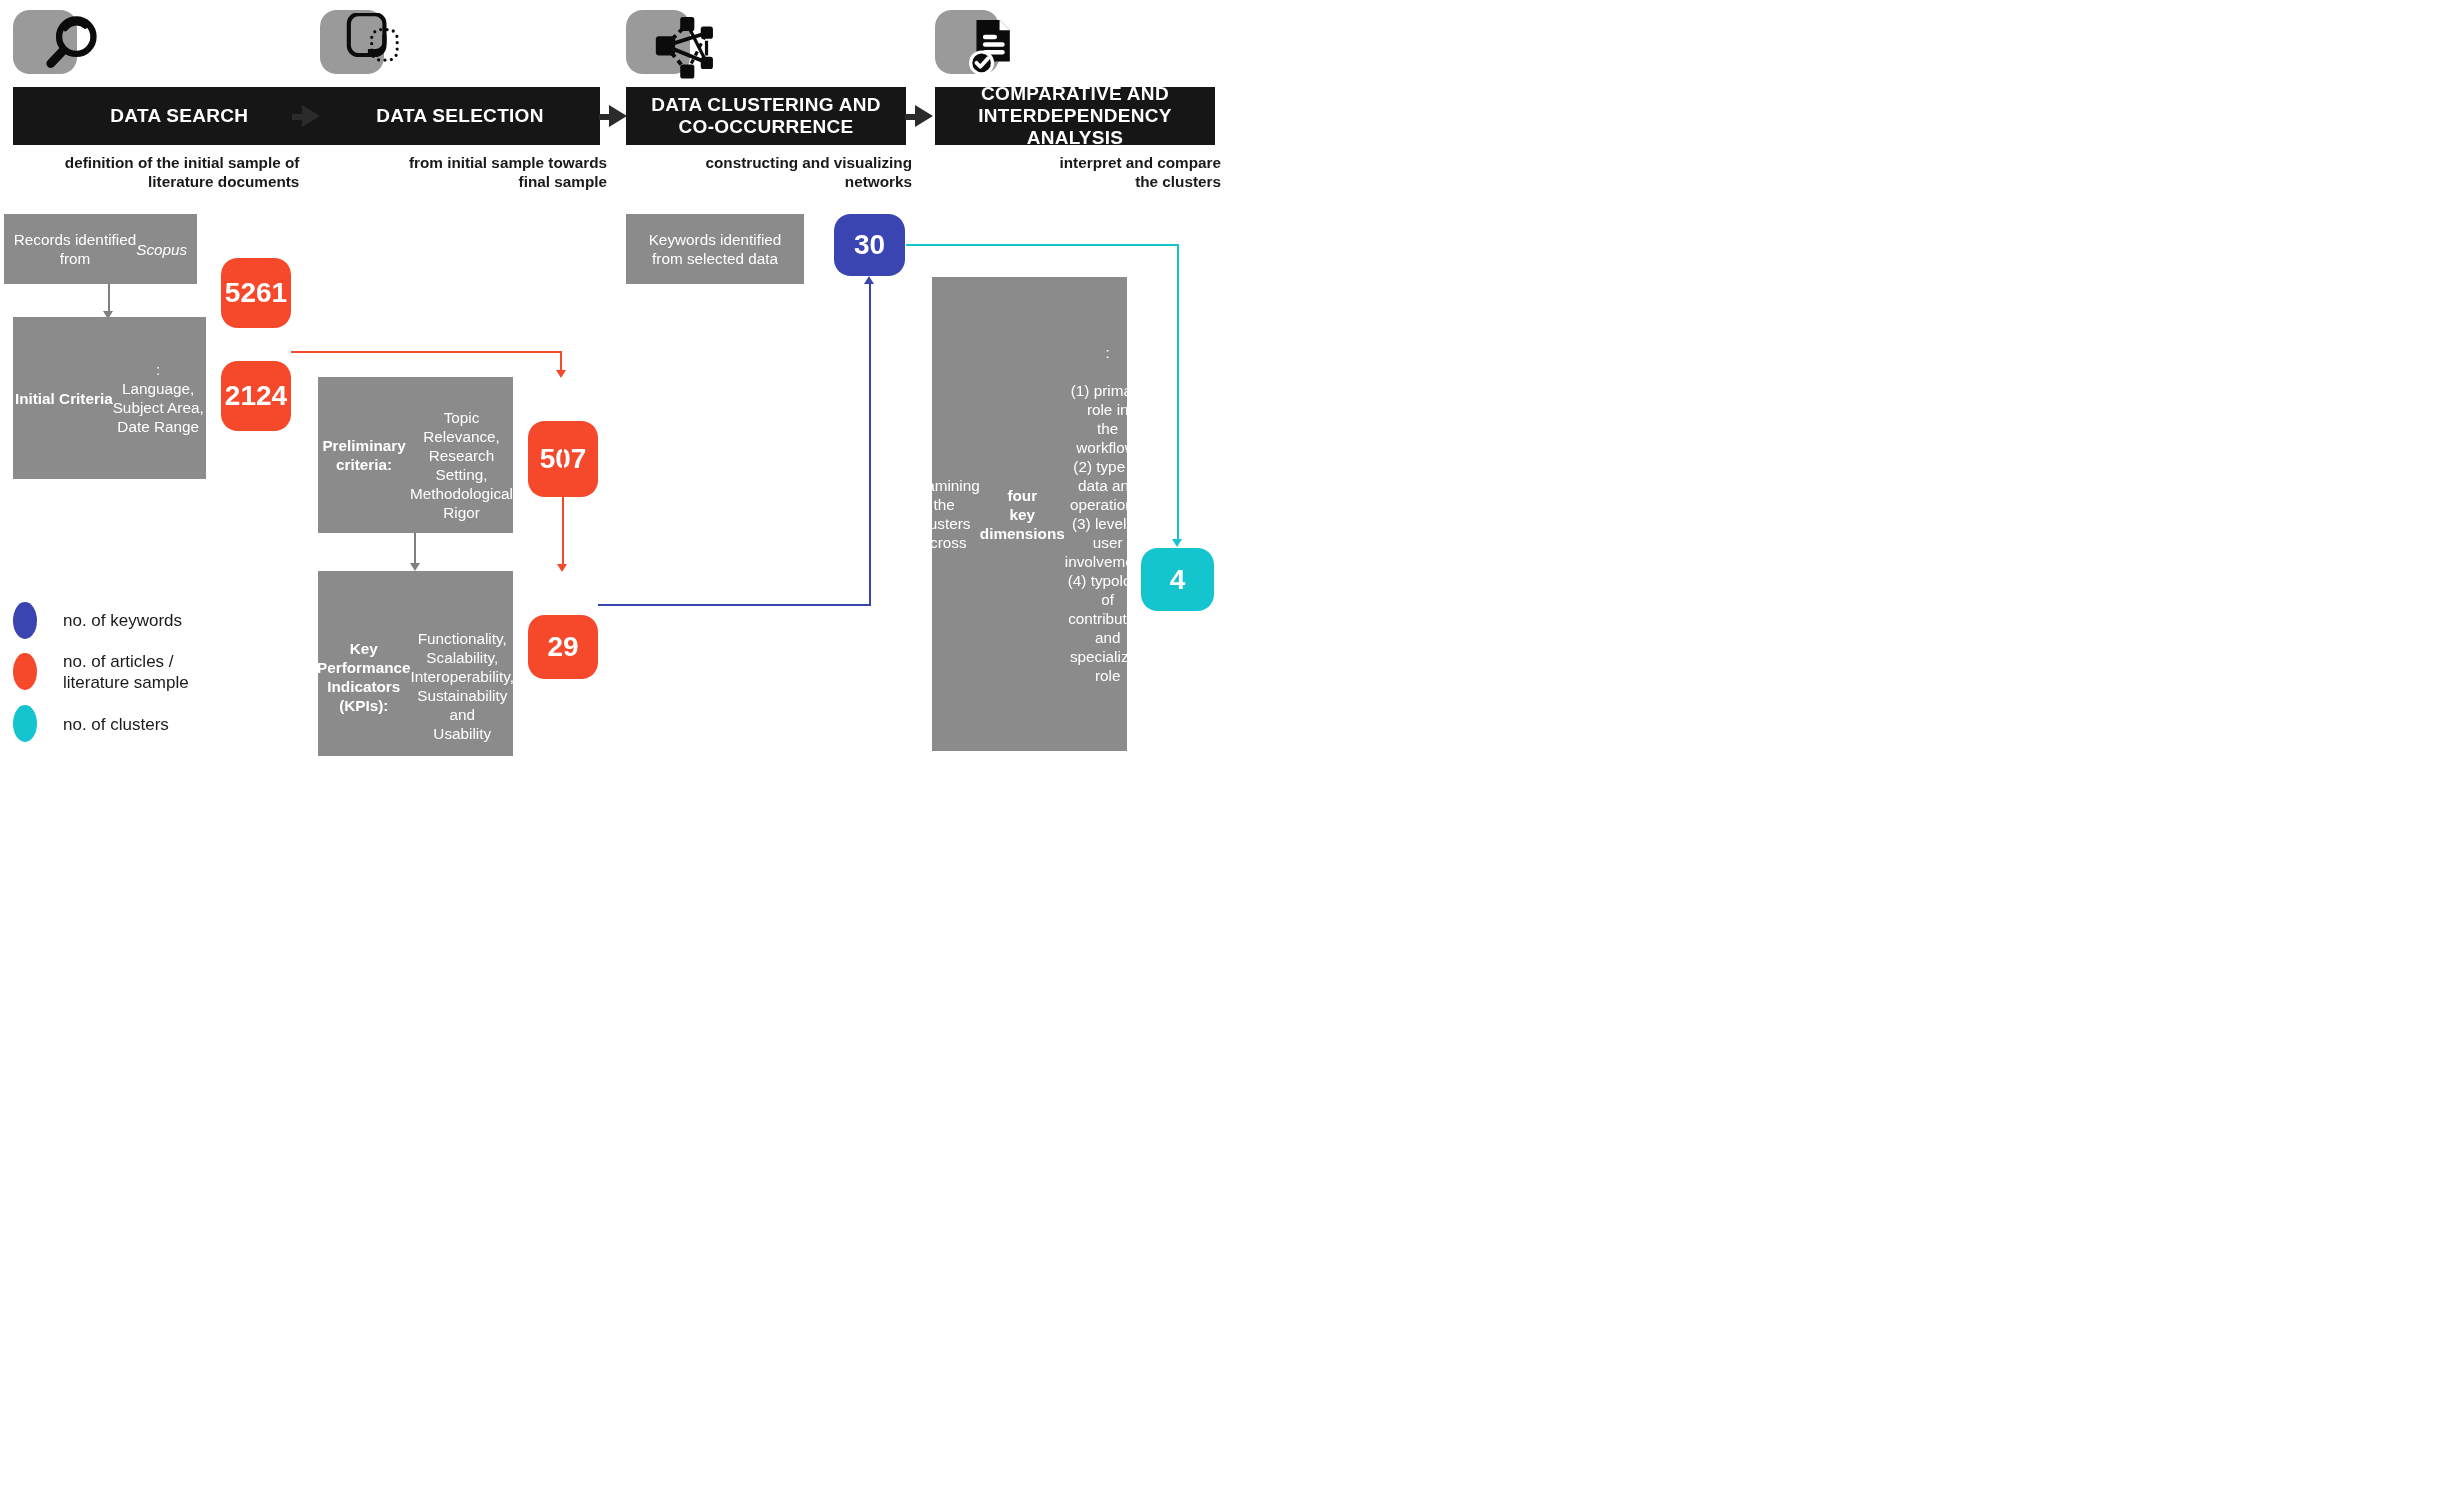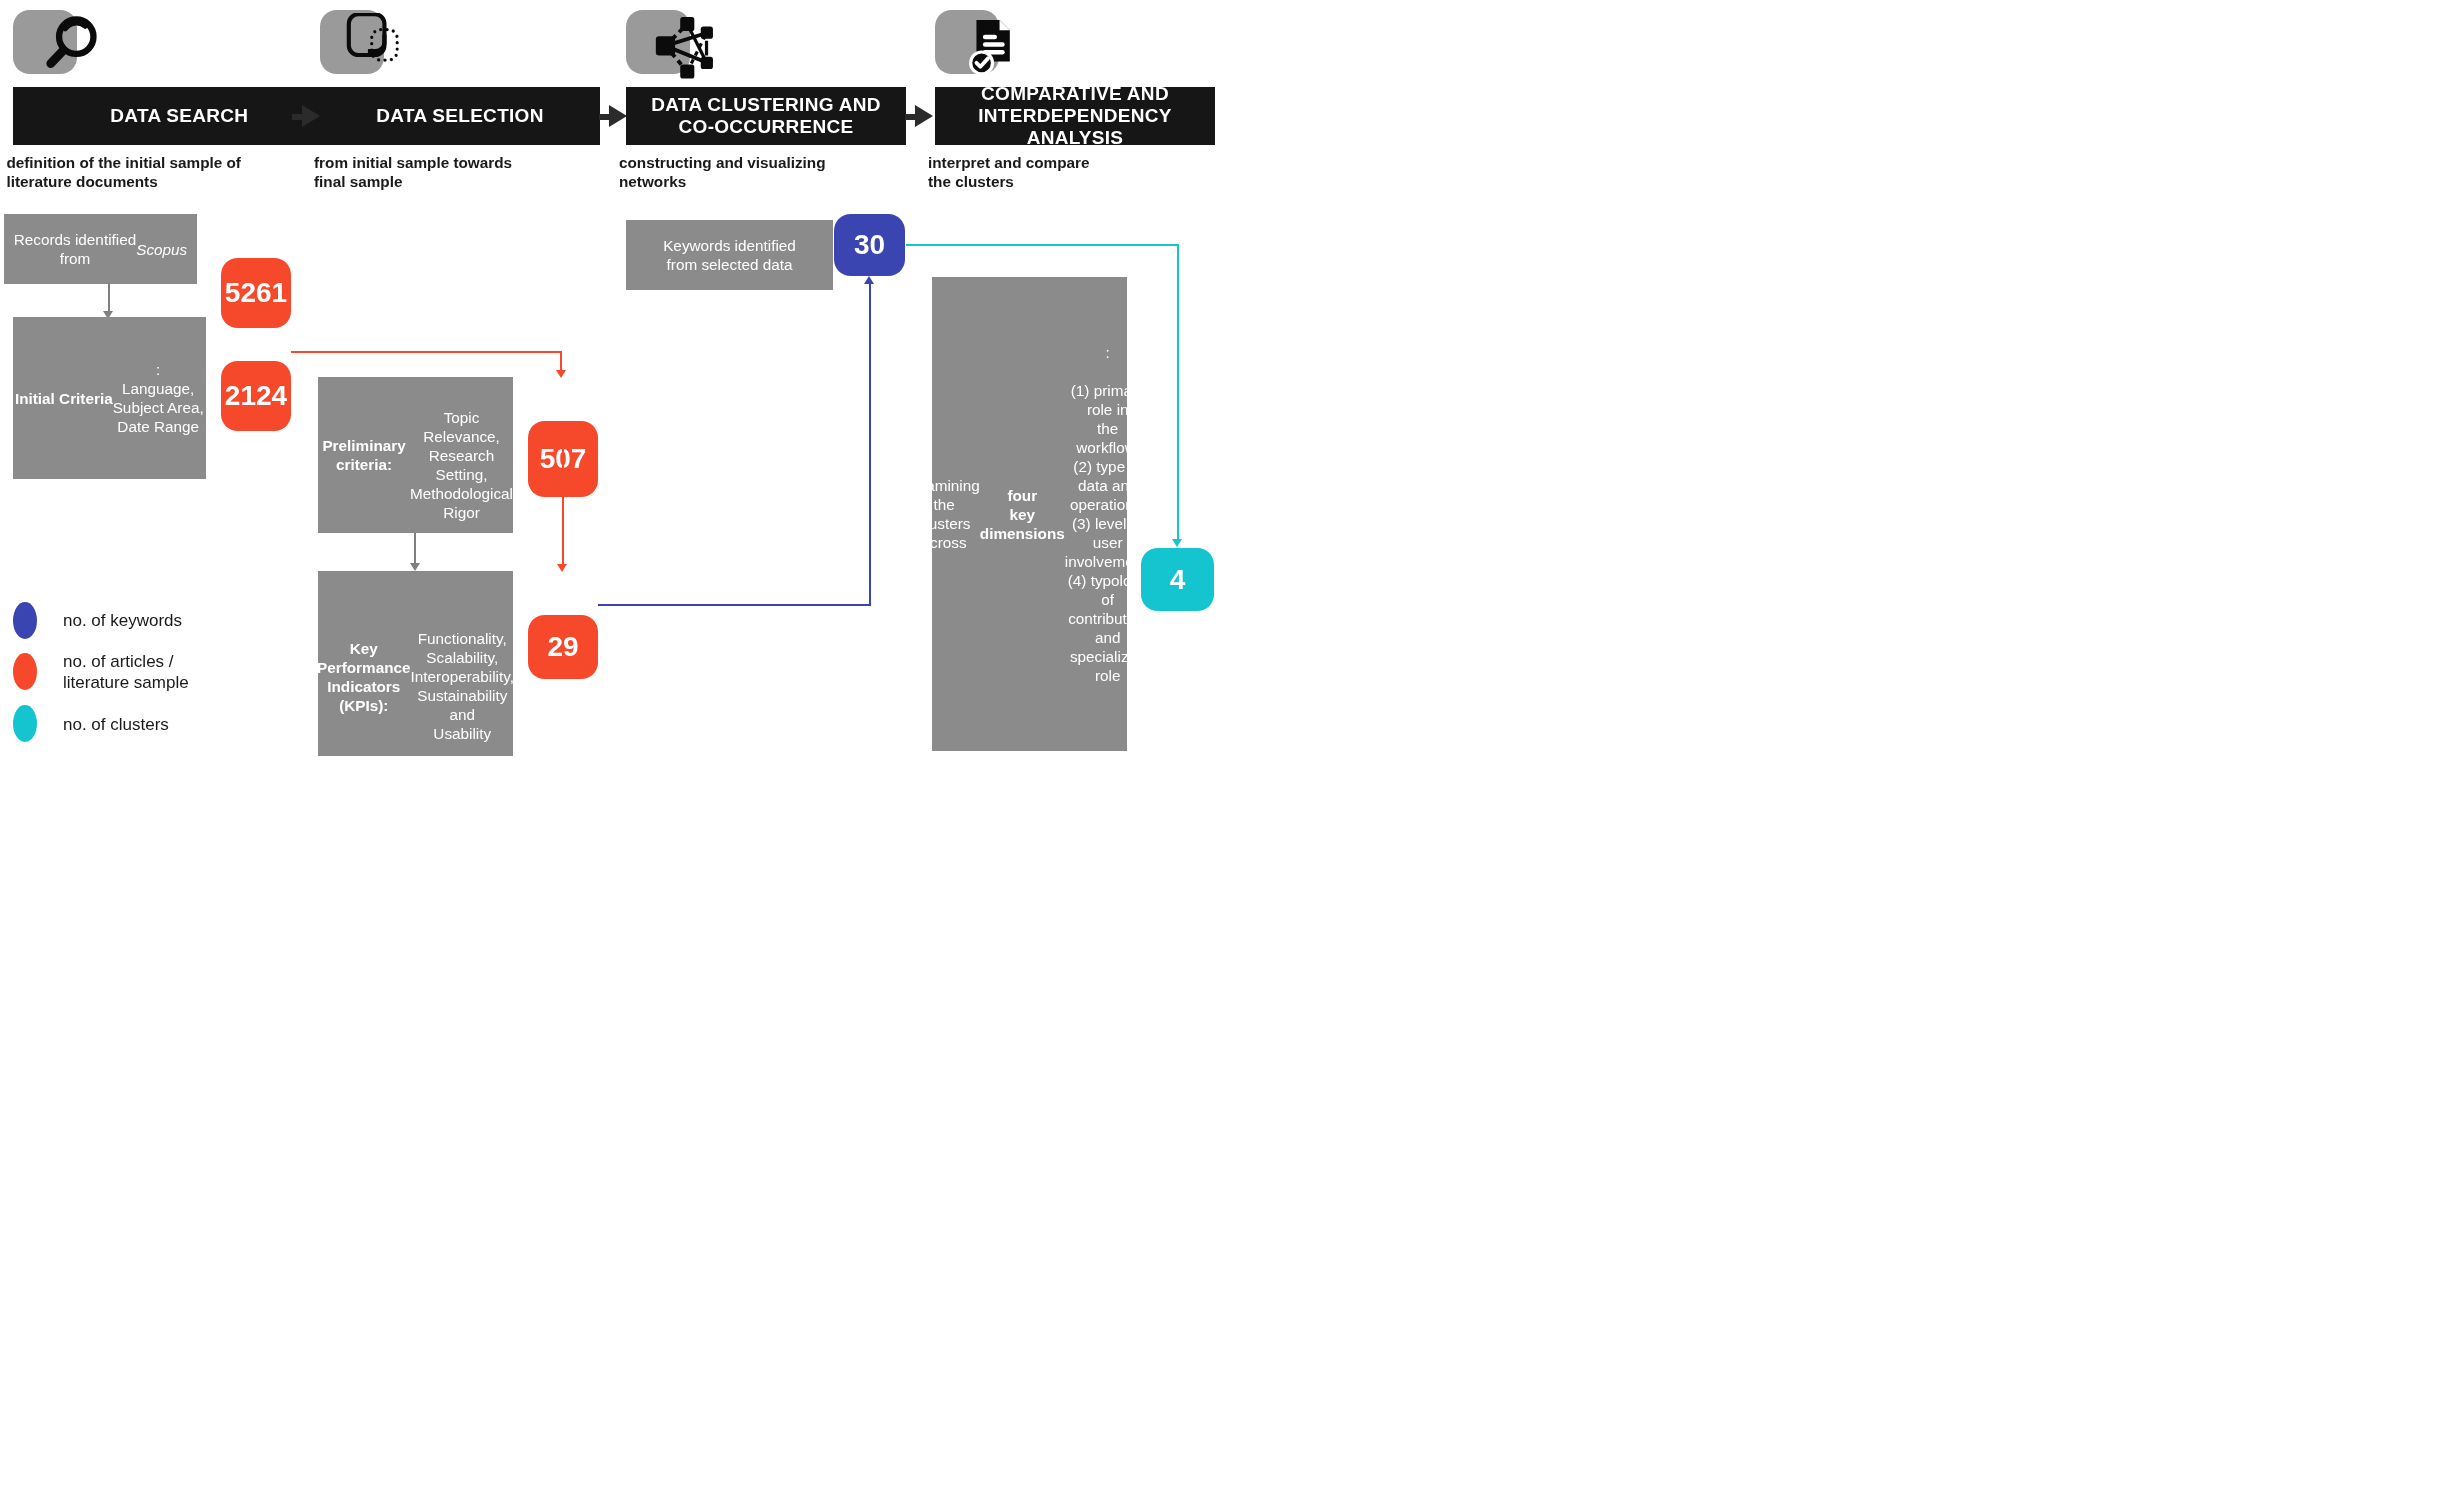--- a/index.html
+++ b/index.html
@@ -4,21 +4,21 @@
 <style>
   html,body{margin:0;padding:0;background:#ffffff;}
   .canvas{position:relative;width:1225px;height:756px;background:#ffffff;overflow:hidden;
           font-family:"Liberation Sans",sans-serif;}
   
   .tile{position:absolute;top:10.2px;width:64px;height:64px;border-radius:16.6px;background:var(--tilegray);}
   .icon{position:absolute;}
   .bar{position:absolute;top:87px;height:58px;background:var(--barblack);display:flex;align-items:center;justify-content:center;}
   .bar span{color:#ffffff;font-weight:700;font-size:19px;line-height:22.3px;letter-spacing:0.3px;white-space:pre-line;text-align:center;}
   .subtitle{position:absolute;top:153px;color:var(--ink);font-weight:700;font-size:15.3px;line-height:19px;
-            text-align:left;white-space:pre-line;}
+            text-align:right;white-space:pre-line;}
   .step-arrow{position:absolute;top:105px;width:28px;height:23px;}
   .step-arrow .stem{position:absolute;left:0;top:9px;width:11px;height:5.7px;background:var(--arrowdark);}
   .step-arrow .head{position:absolute;left:9.6px;top:0;width:0;height:0;
         border-top:11.5px solid transparent;border-bottom:11.5px solid transparent;border-left:18.5px solid var(--arrowdark);}
   
   .gbox{position:absolute;background:var(--boxgray);color:#ffffff;display:flex;align-items:center;justify-content:center;
         text-align:center;font-size:15.3px;line-height:19px;white-space:pre-line;}
   .nbox{position:absolute;border-radius:16.6px;color:#ffffff;display:flex;align-items:center;justify-content:center;
         font-weight:700;font-size:28px;}
   .orange{background:var(--orange);margin-top:44px;} .blue{background:var(--blue);} .cyan{background:var(--cyan);}
@@ -158,21 +158,21 @@
 Scalability,
 Interoperability,
 Sustainability and
 Usability</span></div>
   <div class="nbox orange" style="left:528px;top:571px;width:70px;height:64px">29</div>
 
   <div class="line ln-blue" style="left:598px;top:604px;width:273px;height:1.9px"></div>
   <div class="line ln-blue" style="left:869px;top:282px;width:1.9px;height:324px"></div>
   <div class="ah ah-up-blue" style="left:864px;top:276px"></div>
 
-  <div class="gbox" style="left:626px;top:220px;width:207px;height:70px"><span>Keywords identified
+  <div class="gbox" style="left:626px;top:214px;width:178px;height:70px"><span>Keywords identified
 from selected data</span></div>
   <div class="nbox blue" style="left:834px;top:214px;width:71px;height:62px">30</div>
 
   <div class="line ln-cyan" style="left:906px;top:244px;width:273px;height:1.9px"></div>
   <div class="line ln-cyan" style="left:1177px;top:244px;width:1.9px;height:297px"></div>
   <div class="ah ah-down-cyan" style="left:1172px;top:539px"></div>
 
   <div class="gbox" style="left:932px;top:277px;width:195px;height:474px"><span>Examining the
 clusters across </span><span class="b">four
 key dimensions</span><span>:

